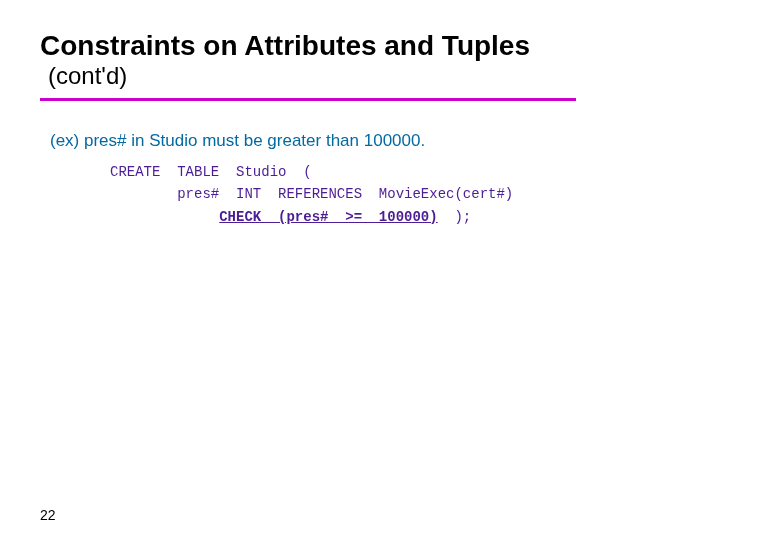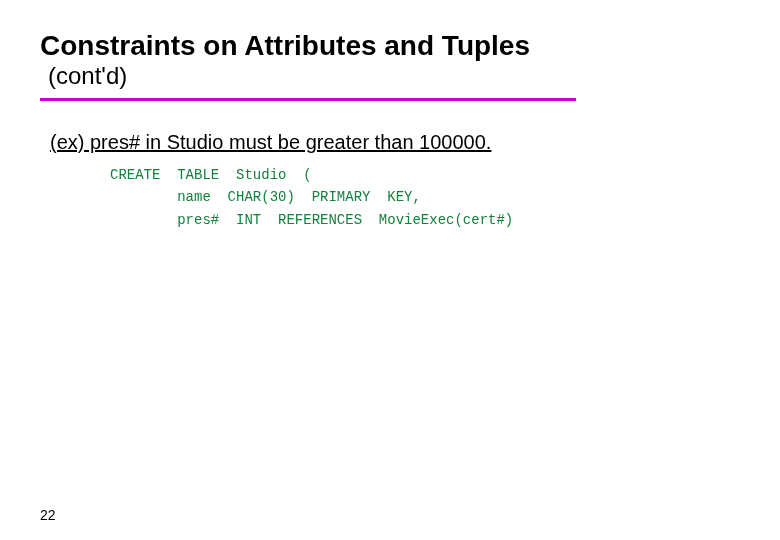--- a/index.html
+++ b/index.html
@@ -44,30 +44,29 @@
       display: inline;
       margin-left: 8px;
     }
 
     .example-block {
       margin-bottom: 28px;
       padding-left: 10px;
     }
 
     .example-intro {
-      font-size: 20px;
-      color: #000000;
+      font-size: 17px;
+      color: #0369a1;
       margin-bottom: 10px;
-      text-decoration: underline;
     }
 
     .code-block {
       font-family: 'Courier New', Courier, monospace;
       font-size: 14px;
-      color: #15803d;
+      color: #4c1d95;
       padding-left: 60px;
       line-height: 1.6;
     }
 
     .code-line {
       display: block;
       white-space: pre;
     }
 
     .code-underline {
@@ -93,21 +92,21 @@
 
   <div class="title-section">
     <span class="title-text">Constraints on Attributes and Tuples</span>
     <span class="title-contd">(cont'd)</span>
   </div>
 
   <div class="example-block">
     <div class="example-intro">(ex)  pres# in Studio must be greater than 100000.</div>
     <div class="code-block">
       <span class="code-line">CREATE  TABLE  Studio  (</span>
-      <span class="code-line">        name  CHAR(30)  PRIMARY  KEY,</span>
       <span class="code-line">        pres#  INT  REFERENCES  MovieExec(cert#)</span>
+      <span class="code-line">             <span class="code-bold code-underline">CHECK  (pres#  &gt;=  100000)</span>  );</span>
     </div>
   </div>
 
 
   <div class="page-number">22</div>
 
 </div>
 
 </body></html>

